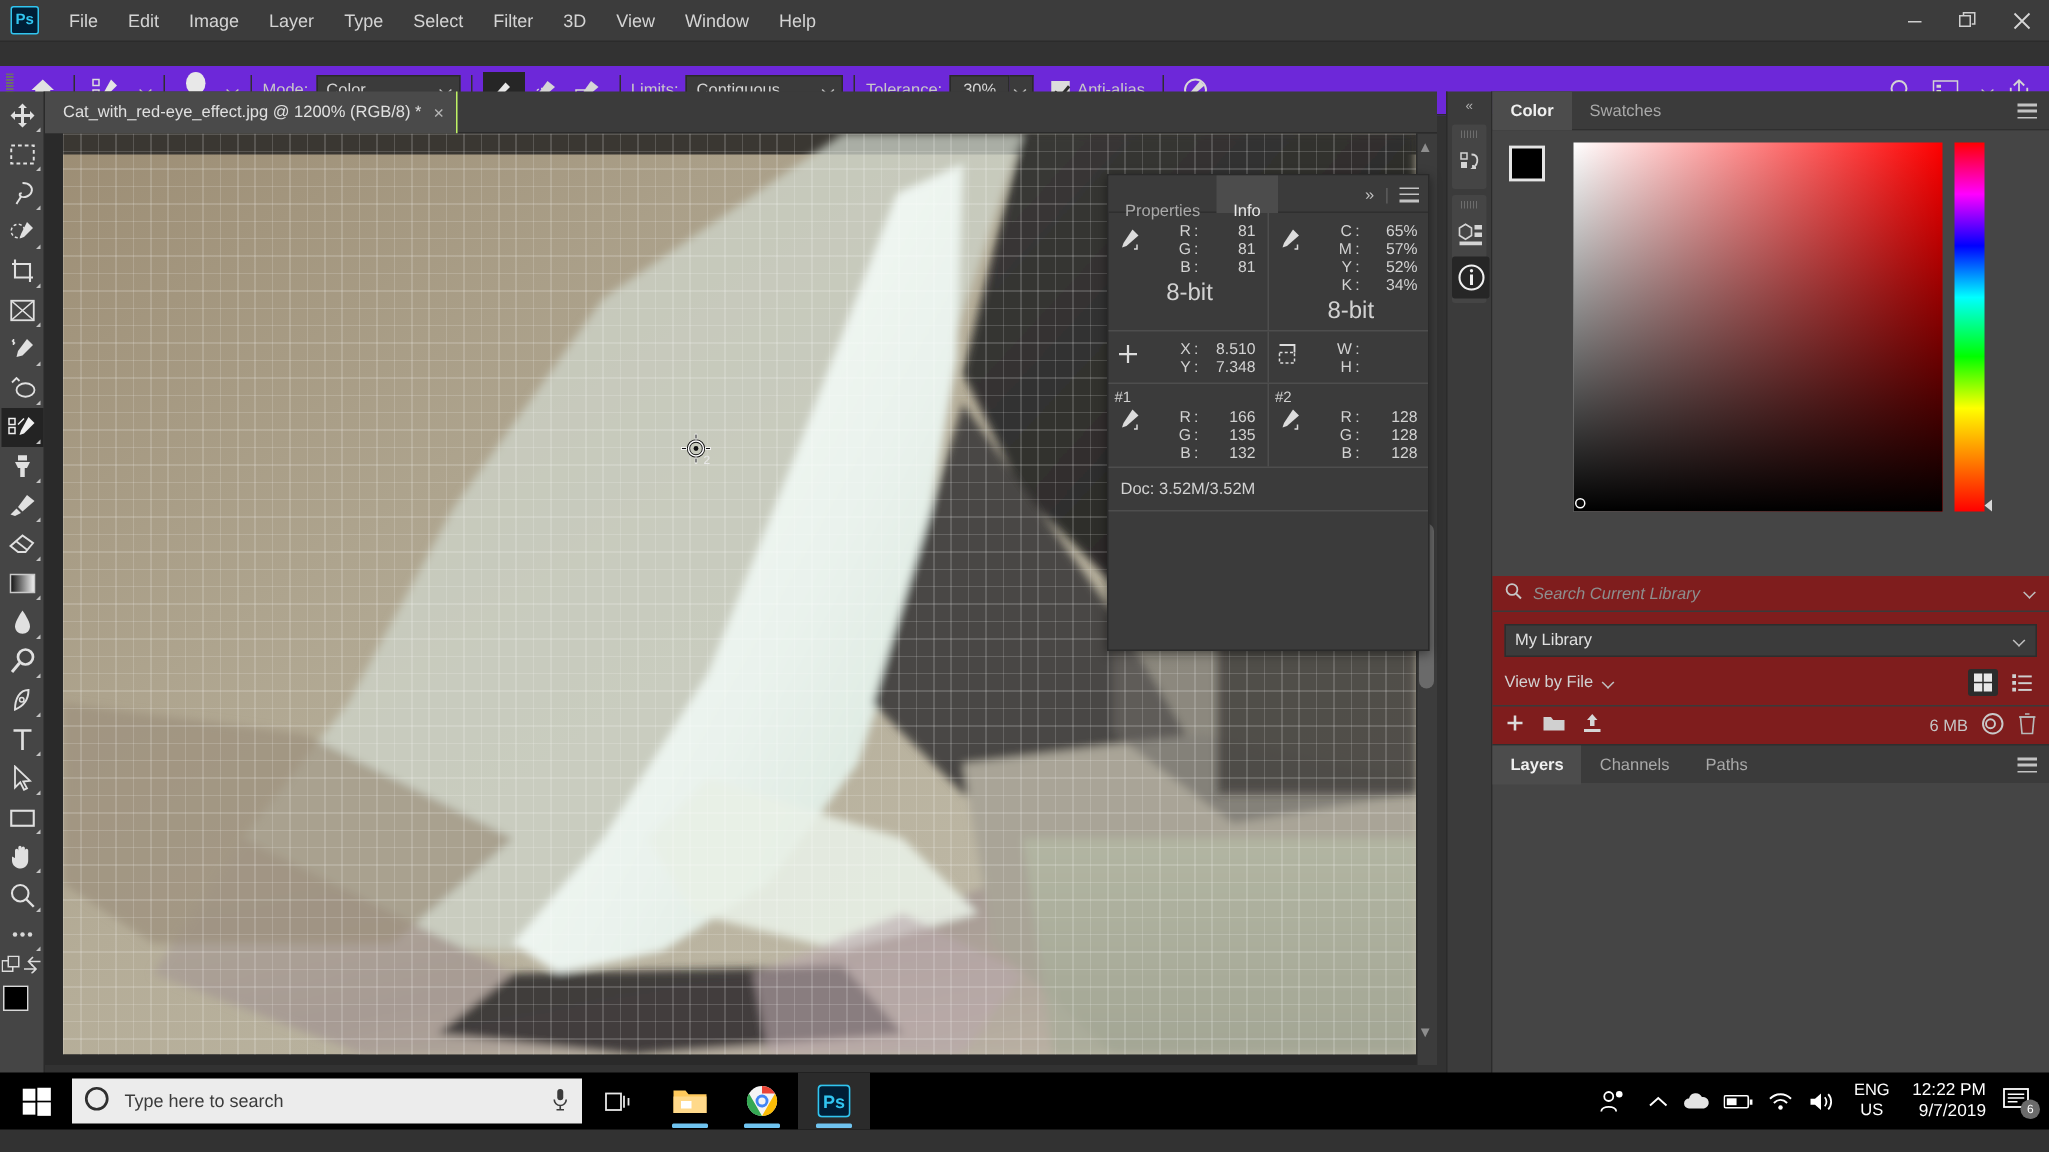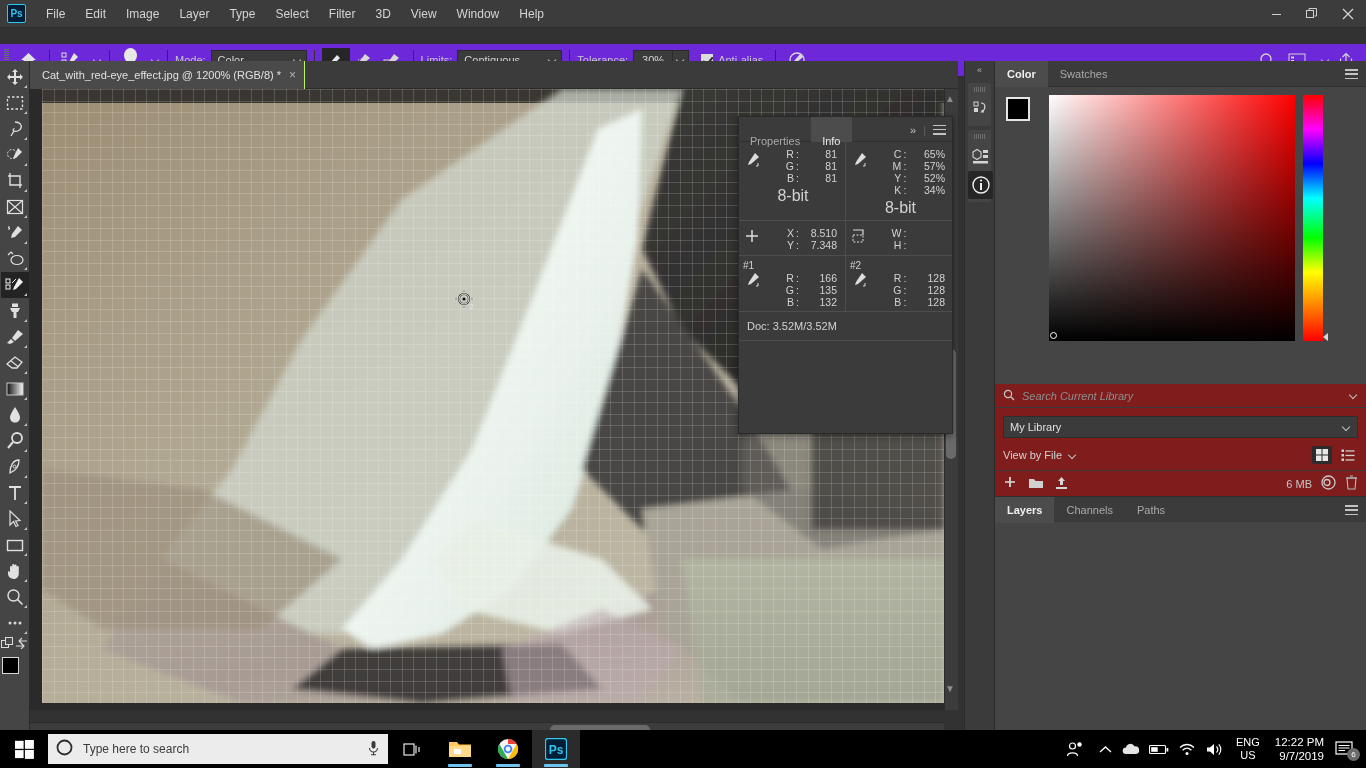--- a/index.html
+++ b/index.html
@@ -219,21 +219,21 @@
   .patternthumb { width: 60px; height: 58px; border: 1px solid #a8a8a8; background: #bcd9f2;
     background-image: radial-gradient(circle, #1b3a6b 1.2px, transparent 1.4px);
     background-size: 12px 12px; }
   .libfooter { display: flex; align-items: center; height: 26px; padding: 0 8px; border-top: 1px solid #3a3a3a; gap: 10px; }
   .libfooter .right { margin-left: auto; display: flex; align-items: center; gap: 8px; font-size: 11px; color: #c6c6c6; }
 
   .layerstabs { display: flex; height: 26px; background: #3b3b3b; position: relative; border-top: 1px solid #2f2f2f; }
 
   
   .taskbar {
-    position: absolute; left: 0; bottom: 0; width: 1366px; height: 38px;
+    position: absolute; left: 0; bottom: 15px; width: 1366px; height: 38px;
     background: #000; display: flex; align-items: center;
   }
   .startbtn { width: 48px; height: 38px; display: flex; align-items: center; justify-content: center; }
   .searchbox {
     width: 340px; height: 30px; background: #ececec; display: flex; align-items: center;
     padding: 0 8px; color: #3b3b3b; font-size: 12px; gap: 10px;
   }
   .searchbox .stext { flex: 1; }
   .tbicon { width: 48px; height: 38px; display: flex; align-items: center; justify-content: center; position: relative; }
   .tbicon.running::after { content:""; position: absolute; bottom: 1px; left: 12px; width: 24px; height: 3px; background: #6fc3ef; border-radius: 1px;}

